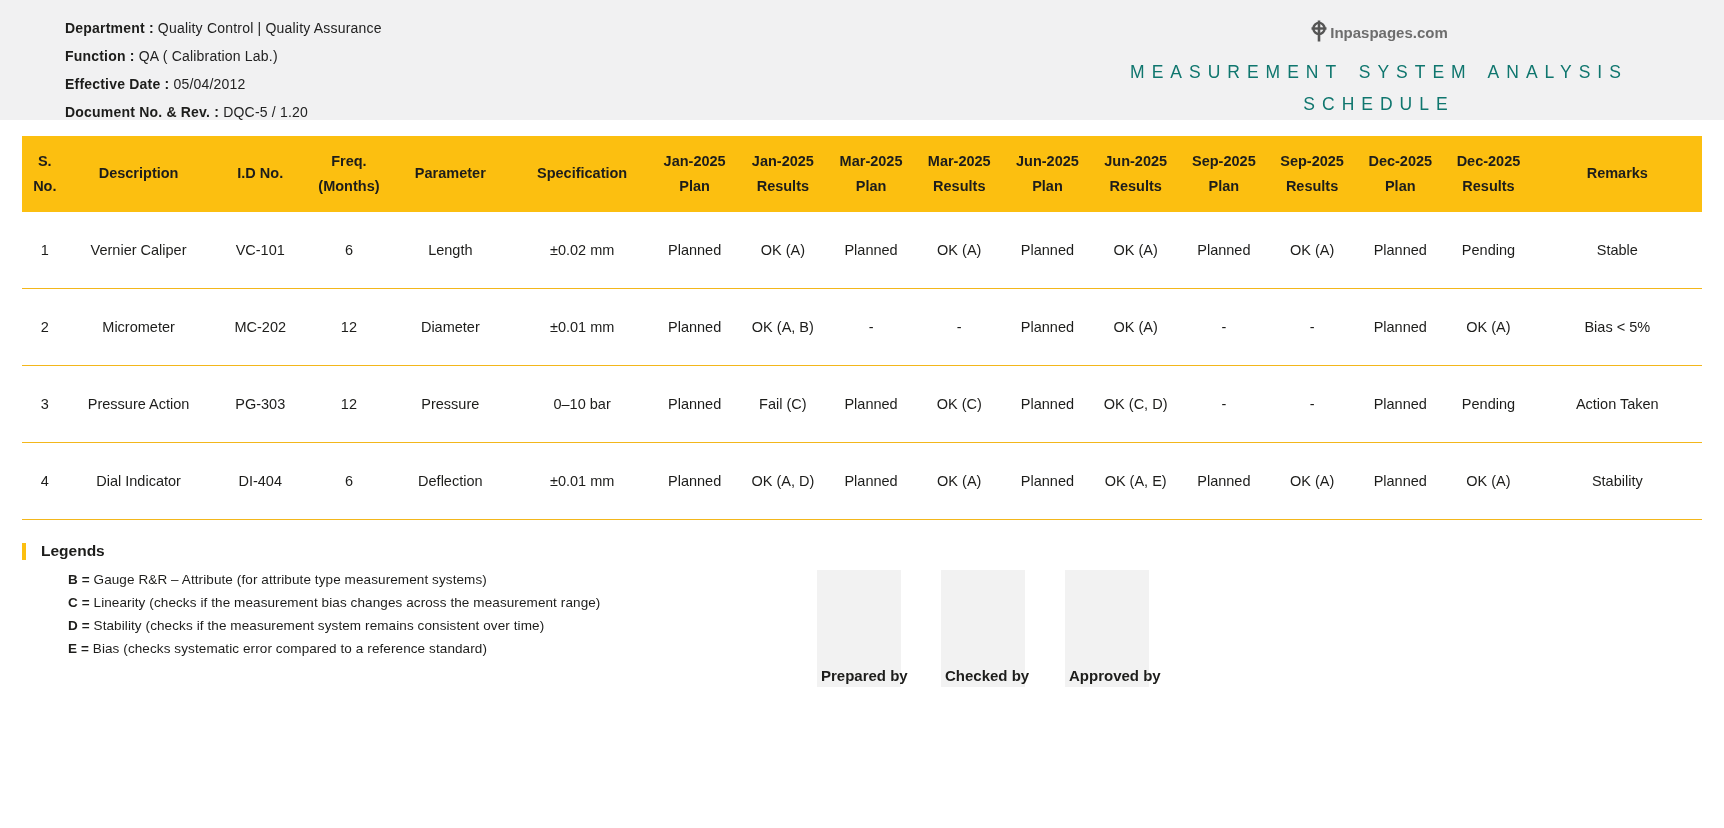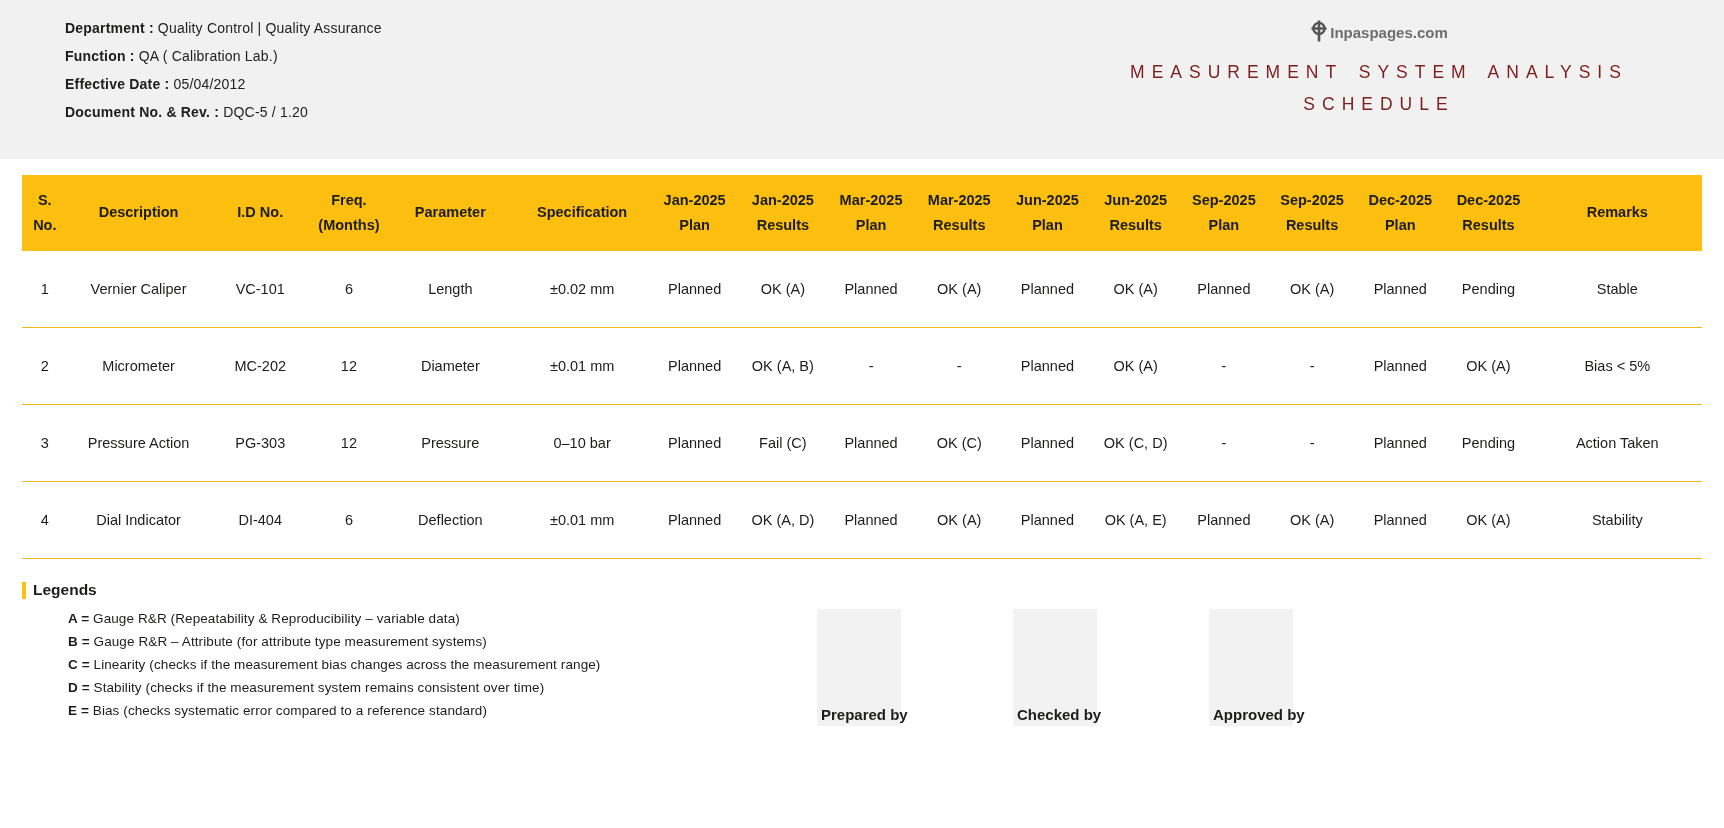--- a/index.html
+++ b/index.html
@@ -4,66 +4,66 @@
 <style>
   * { box-sizing: border-box; margin: 0; padding: 0; }
   html, body { background: #ffffff; }
   body {
     width: 1724px; height: 828px; overflow: hidden;
     font-family: "Liberation Sans", sans-serif;
     color: #1d1d1b;
   }
   
   .top-band {
-    width: 100%; height: 159px; background: #f1f1f2;
+    width: 100%; height: 120px; background: #f1f1f2;
     display: flex; justify-content: space-between;
     padding: 20px 0 0 65px;
   }
   .meta { padding-top: 0; }
   .meta-row { font-size: 14px; margin-bottom: 12px; letter-spacing: .2px; }
   .meta-row:nth-child(3) { margin-top: 4px; }
   .meta-label { font-weight: 700; }
   .meta-value { font-weight: 400; color: #222; }
   .brand-title { width: 540px; margin-right: 75px; text-align: center; }
   .brand {
     display: inline-flex; align-items: center; gap: 2px;
     color: #6d6d6d; font-weight: 700; font-size: 15px;
     text-decoration: none; margin-bottom: 12px;
   }
   .logo-glyph { display: inline-block; width: 18px; height: 24px; }
   .doc-title {
-    font-size: 17.5px; font-weight: 500; color: #7f1d1d;
+    font-size: 17.5px; font-weight: 500; color: #0f766e;
     letter-spacing: 7px; word-spacing: 4px; line-height: 1.85;
   }
   
   .msa-table {
     width: 1680px; margin: 16px 22px 0 22px;
     border-collapse: collapse; table-layout: fixed;
   }
   .msa-table thead th {
     background: #fcbf10; color: #1d1d1b;
     font-size: 14.5px; font-weight: 700; line-height: 1.75;
     padding: 12px 3px; height: 76px; vertical-align: middle; text-align: center;
   }
   .msa-table tbody td {
     font-size: 14.5px; font-weight: 400; text-align: center; vertical-align: middle;
     padding: 30px 3px; border-bottom: 1px solid #f3b71b;
     white-space: nowrap; overflow: hidden;
   }
   
   .footer-area { position: relative; margin: 22px 0 0 22px; height: 220px; }
   .legends-title {
-    display: inline-flex; align-items: center; gap: 7px;
+    display: inline-flex; align-items: center; gap: 15px;
     font-size: 15.5px; font-weight: 700; margin-bottom: 12px;
   }
   .legends-bar { width: 4px; height: 17px; background: #fcbf10; display: inline-block; }
   .legend-list { list-style: none; margin-left: 46px; }
   .legend-list li { font-size: 13.5px; margin-bottom: 8px; letter-spacing: .1px; }
   .legend-key { font-weight: 700; }
-  .signatures { position: absolute; left: 795px; top: 28px; display: flex; gap: 112px; }
+  .signatures { position: absolute; left: 795px; top: 28px; display: flex; gap: 40px; }
   .sig-block {
     position: relative; width: 84px; height: 117px; background: #f2f2f2;
   }
   .sig-label {
     position: absolute; left: 4px; bottom: 3px;
     font-size: 15px; font-weight: 700; white-space: nowrap;
   }
 </style>
 </head>
 <body>
@@ -228,21 +228,20 @@
       </tbody>
   </table>
 
   <section class="footer-area">
     <div class="legends">
       <h2 class="legends-title">
         <span class="legends-bar"></span>
         <span>Legends</span>
       </h2>
       <ul class="legend-list" id="legend-list">
-          <li><span class="legend-key">A = </span><span>Gauge R&amp;R (Repeatability &amp; Reproducibility – variable data)</span></li>
           <li><span class="legend-key">B = </span><span>Gauge R&amp;R – Attribute (for attribute type measurement systems)</span></li>
           <li><span class="legend-key">C = </span><span>Linearity (checks if the measurement bias changes across the measurement range)</span></li>
           <li><span class="legend-key">D = </span><span>Stability (checks if the measurement system remains consistent over time)</span></li>
           <li><span class="legend-key">E = </span><span>Bias (checks systematic error compared to a reference standard)</span></li>
         </ul>
     </div>
     <div class="signatures" id="signatures">
         <div class="sig-block">
           <span class="sig-label">Prepared by</span>
         </div>

